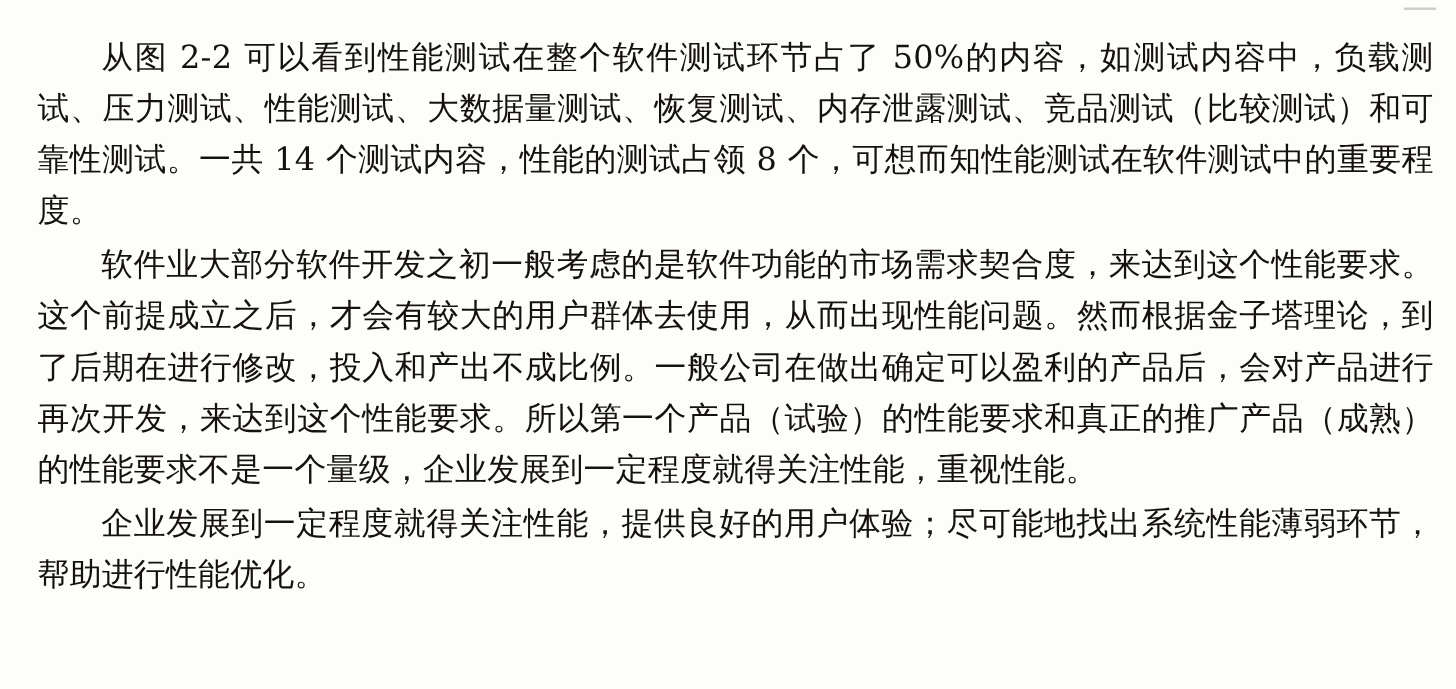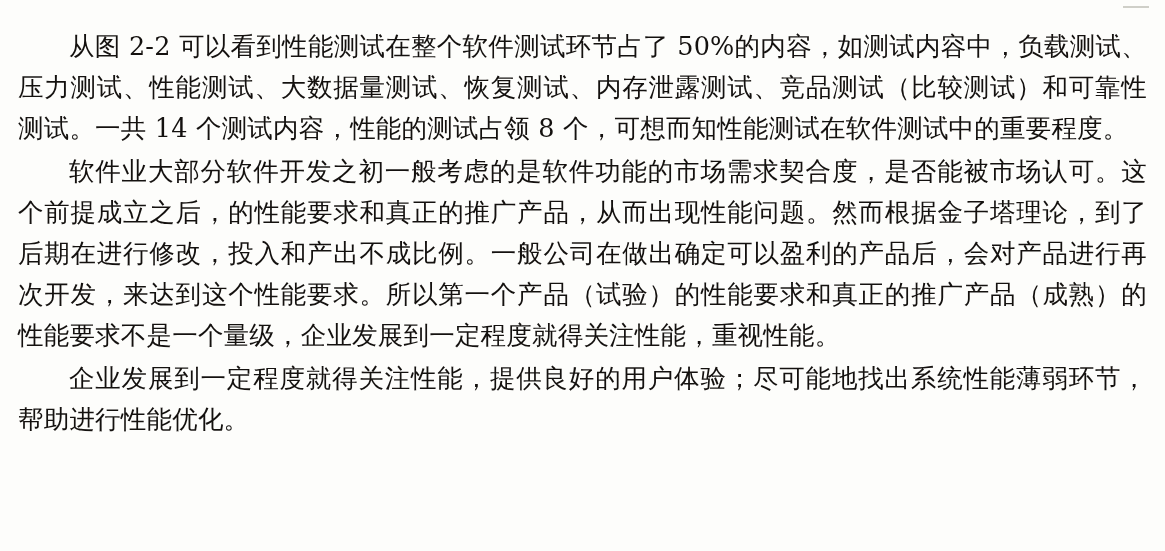--- a/index.html
+++ b/index.html
@@ -31,35 +31,35 @@
   }
   .body-text {
     font-size: 25.5px;
     line-height: 41px;
     color: #14110f;
     letter-spacing: 0.2px;
     text-align: justify;
     text-justify: inter-character;
   }
   .para {
-    margin: 0 0 2px 0;
+    margin: 0 0 2px 12px;
     text-indent: 2em;
     text-align: justify;
     text-justify: inter-character;
   }
   .para.last {
     margin-bottom: 0;
   }
 </style>
 </head>
 <body>
 
 <div class="page">
 
   <div class="top-rule"></div>
 
   <div class="body-text">
     <p class="para">从图 2-2 可以看到性能测试在整个软件测试环节占了 50%的内容，如测试内容中，负载测试、压力测试、性能测试、大数据量测试、恢复测试、内存泄露测试、竞品测试（比较测试）和可靠性测试。一共 14 个测试内容，性能的测试占领 8 个，可想而知性能测试在软件测试中的重要程度。</p>
-    <p class="para">软件业大部分软件开发之初一般考虑的是软件功能的市场需求契合度，是否能被市场认可。这个前提成立之后，的性能要求和真正的推广产品，从而出现性能问题。然而根据金子塔理论，到了后期在进行修改，投入和产出不成比例。一般公司在做出确定可以盈利的产品后，会对产品进行再次开发，来达到这个性能要求。所以第一个产品（试验）的性能要求和真正的推广产品（成熟）的性能要求不是一个量级，企业发展到一定程度就得关注性能，重视性能。</p>
+    <p class="para">软件业大部分软件开发之初一般考虑的是软件功能的市场需求契合度，来达到这个性能要求。这个前提成立之后，才会有较大的用户群体去使用，从而出现性能问题。然而根据金子塔理论，到了后期在进行修改，投入和产出不成比例。一般公司在做出确定可以盈利的产品后，会对产品进行再次开发，来达到这个性能要求。所以第一个产品（试验）的性能要求和真正的推广产品（成熟）的性能要求不是一个量级，企业发展到一定程度就得关注性能，重视性能。</p>
     <p class="para last">企业发展到一定程度就得关注性能，提供良好的用户体验；尽可能地找出系统性能薄弱环节，帮助进行性能优化。</p>
   </div>
 
 </div>
 
 </body></html>

